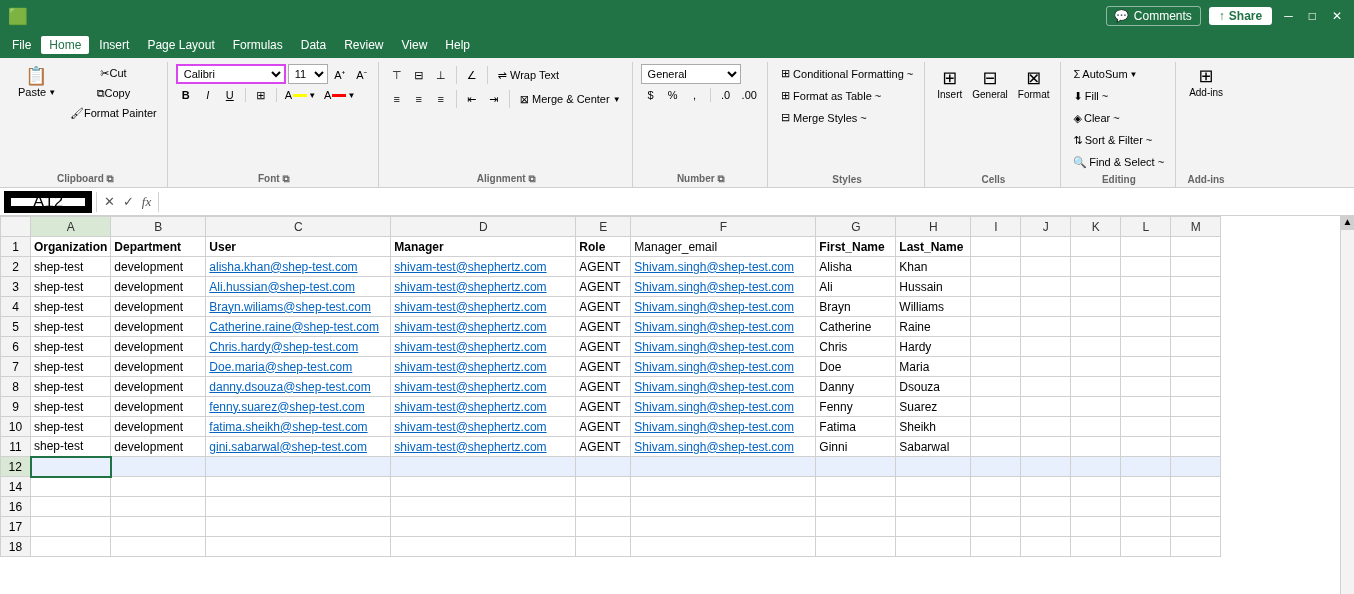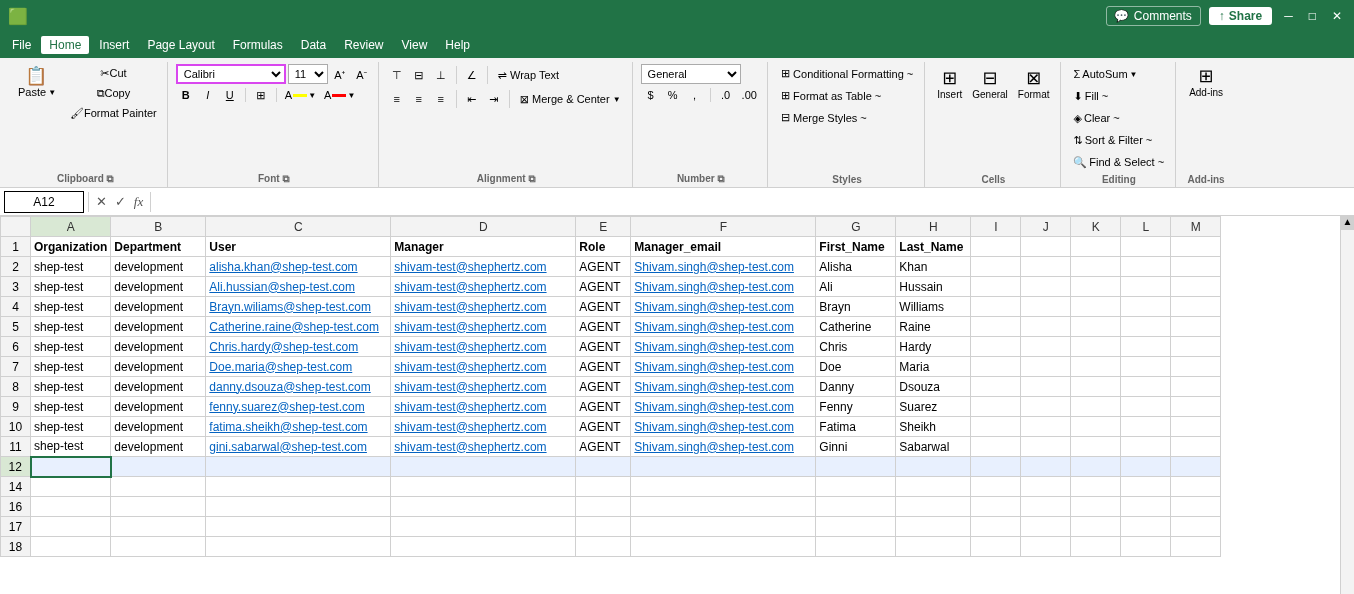--- a/index.html
+++ b/index.html
@@ -146,24 +146,24 @@
     .formula-bar {
       display: flex;
       align-items: center;
       height: 28px;
       border-bottom: 1px solid #d0d0d0;
       background: white;
       padding: 0 4px;
       gap: 4px;
     }
     .name-box {
-      width: 80px;
+      width: 88px;
       height: 22px;
-      border: 1px solid #000000;
-      font-size: 12px;
+      border: 7px solid #000000;
+      font-size: 17px;
       padding: 0 4px;
       text-align: center;
     }
     .formula-divider { width: 1px; height: 20px; background: #d0d0d0; }
     .formula-btns { display: flex; align-items: center; gap: 2px; }
     .formula-btn { cursor: pointer; font-size: 13px; color: #555; padding: 0 3px; }
     .formula-input {
       flex: 1;
       height: 22px;
       border: none;
@@ -591,21 +591,21 @@
         </thead>
         <tbody id="spreadsheet-tbody">
 
           <tr class="data-row header-row">
             <td class="row-header">1</td>
             <td style="font-weight:bold;">Organization</td>
             <td style="font-weight:bold;">Department</td>
             <td style="font-weight:bold;">User</td>
             <td style="font-weight:bold;">Manager</td>
             <td style="font-weight:bold;">Role</td>
-            <td style="font-weight:bold;">Manager_email</td>
+            <td style="font-weight:normal;">Manager_email</td>
             <td style="font-weight:bold;">First_Name</td>
             <td style="font-weight:bold;">Last_Name</td>
             <td></td>
             <td></td>
             <td></td>
             <td></td>
             <td></td>
           </tr>
         <tr class="data-row">
               <td class="row-header">2</td>

